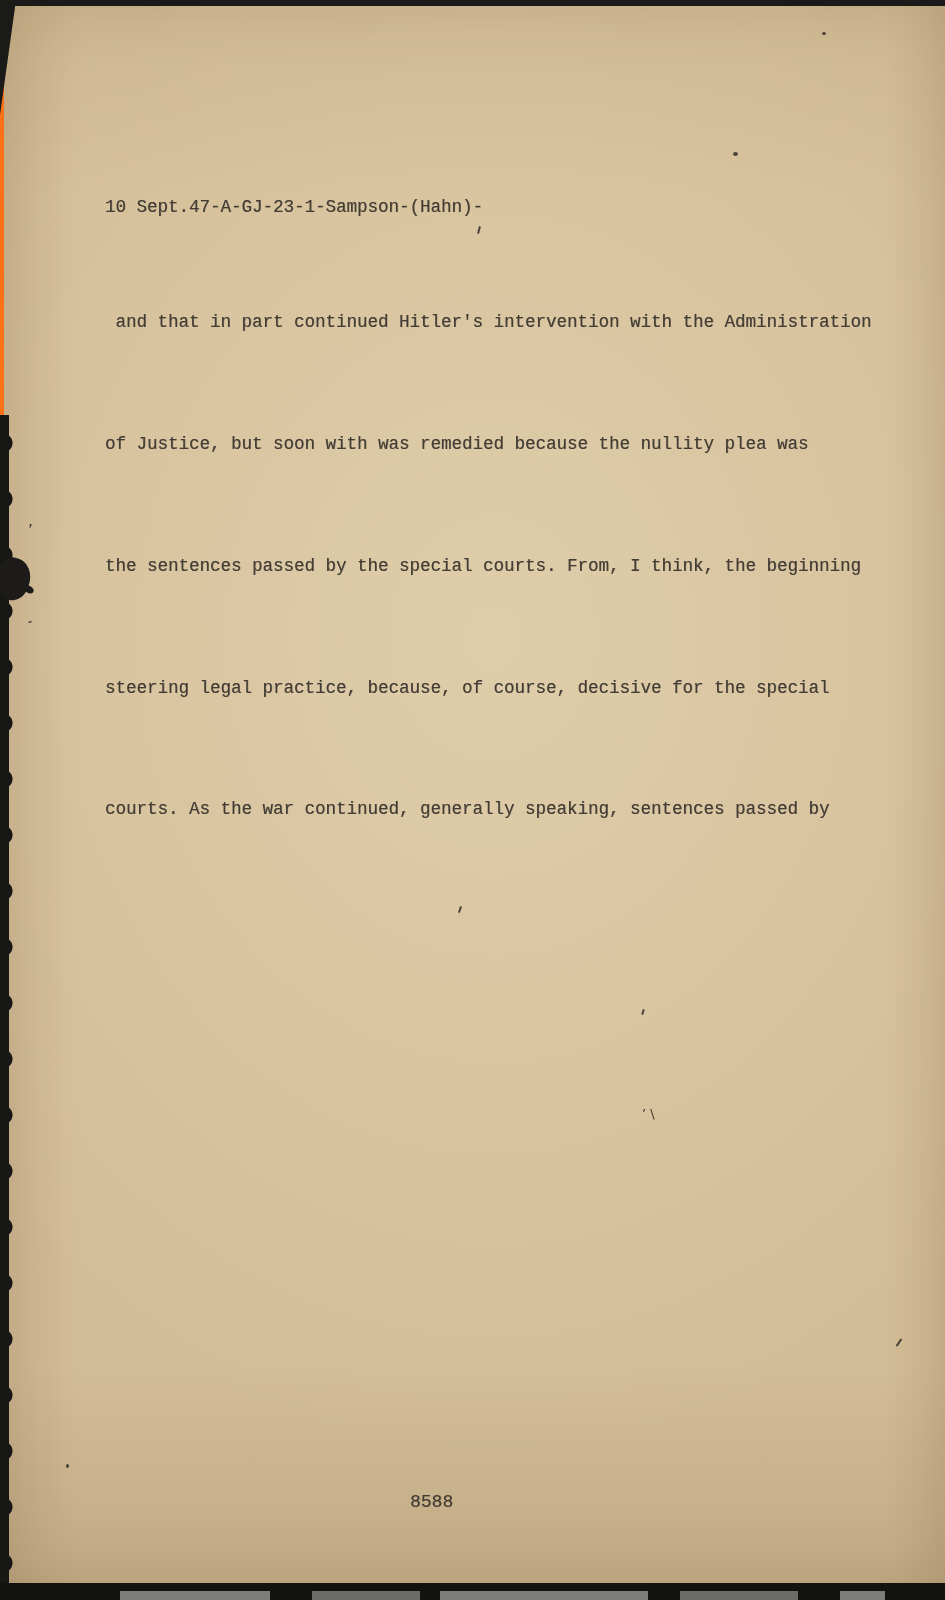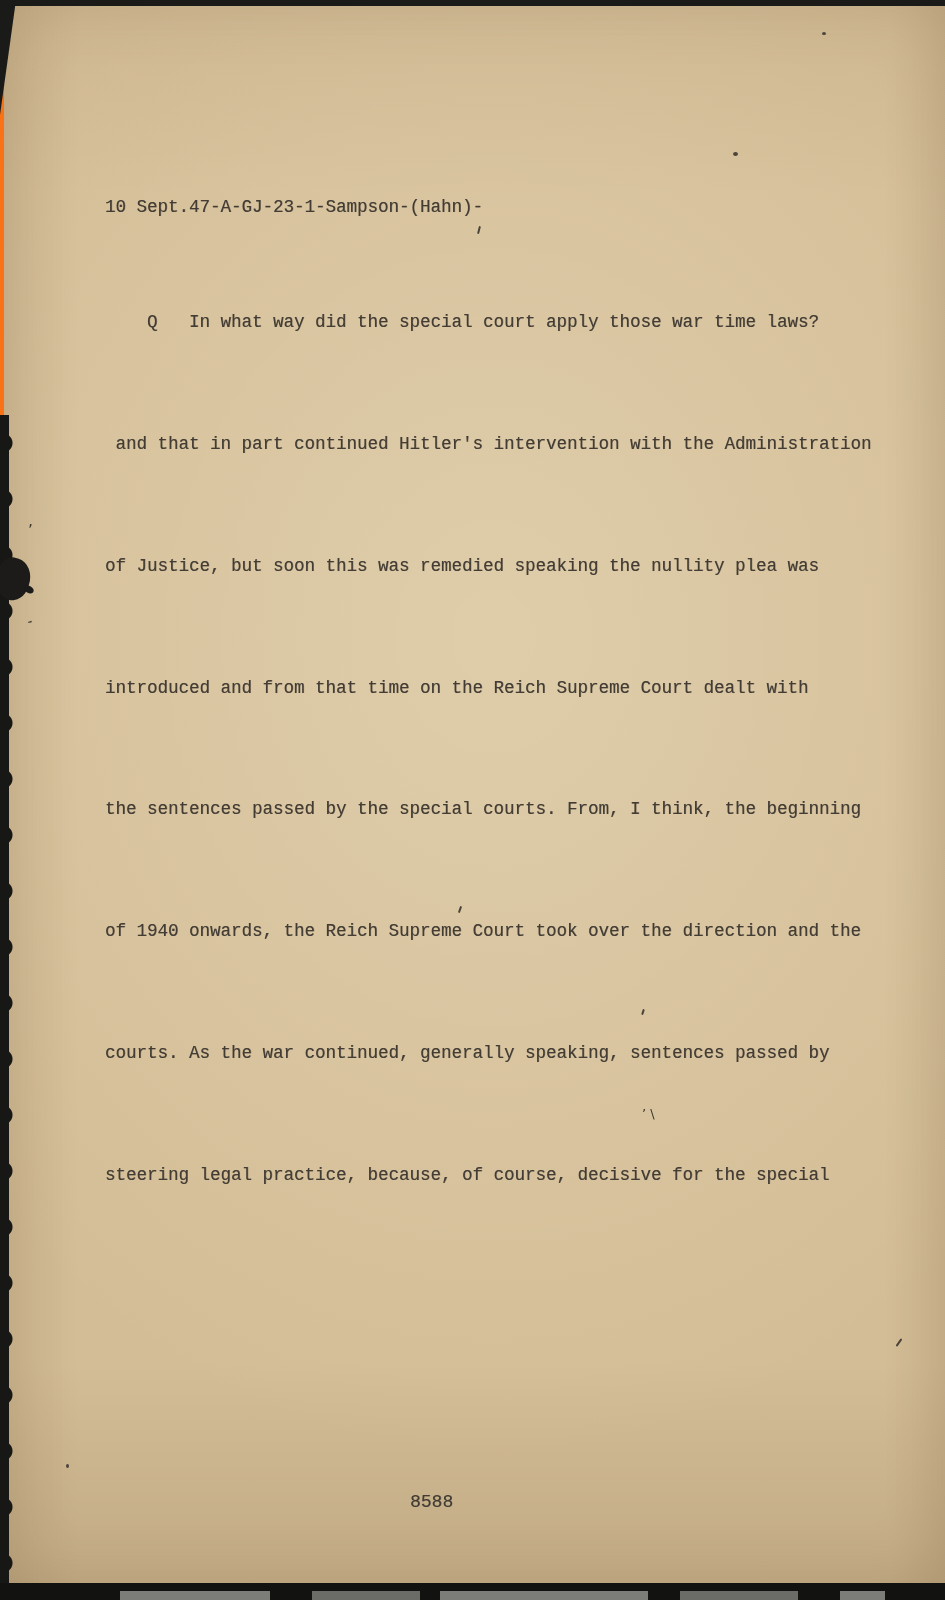--- a/index.html
+++ b/index.html
@@ -51,28 +51,25 @@
 <body>
 
 <div class="scan">
   <div class="paper"></div>
 
   <div class="header typed">
     <div>10 Sept.47-A-GJ-23-1-Sampson-(Hahn)-</div>
   </div>
 
   <div class="bodytext typed">
-    <div class="line"><span>    Q   In what way did the special court apply those war time laws?</span><span class="faint"></span></div>
     <div class="line"><span> and that in part continued Hitler's intervention with the Administration</span><span class="faint"></span></div>
-    <div class="line"><span>of Justice, but soon this was remedied speaking the nullity plea was</span><span class="faint"></span></div>
-    <div class="line"><span>introduced and from that time on the Reich Supreme Court dealt with</span><span class="faint"></span></div>
+    <div class="line"><span>of Justice, but soon with was remedied because the nullity plea was</span><span class="faint"></span></div>
     <div class="line"><span>the sentences passed by the special courts. From, I think, the beginning</span><span class="faint"></span></div>
-    <div class="line"><span>of 1940 onwards, the Reich Supreme Court took over the direction and the</span><span class="faint"></span></div>
+    <div class="line"><span>steering legal practice, because, of course, decisive for the special</span><span class="faint"></span></div>
     <div class="line"><span>courts. As the war continued, generally speaking, sentences passed by</span><span class="faint"></span></div>
-    <div class="line"><span>steering legal practice, because, of course, decisive for the special</span><span class="faint"></span></div>
     
     
     
     
     
     
     
     
     
     

